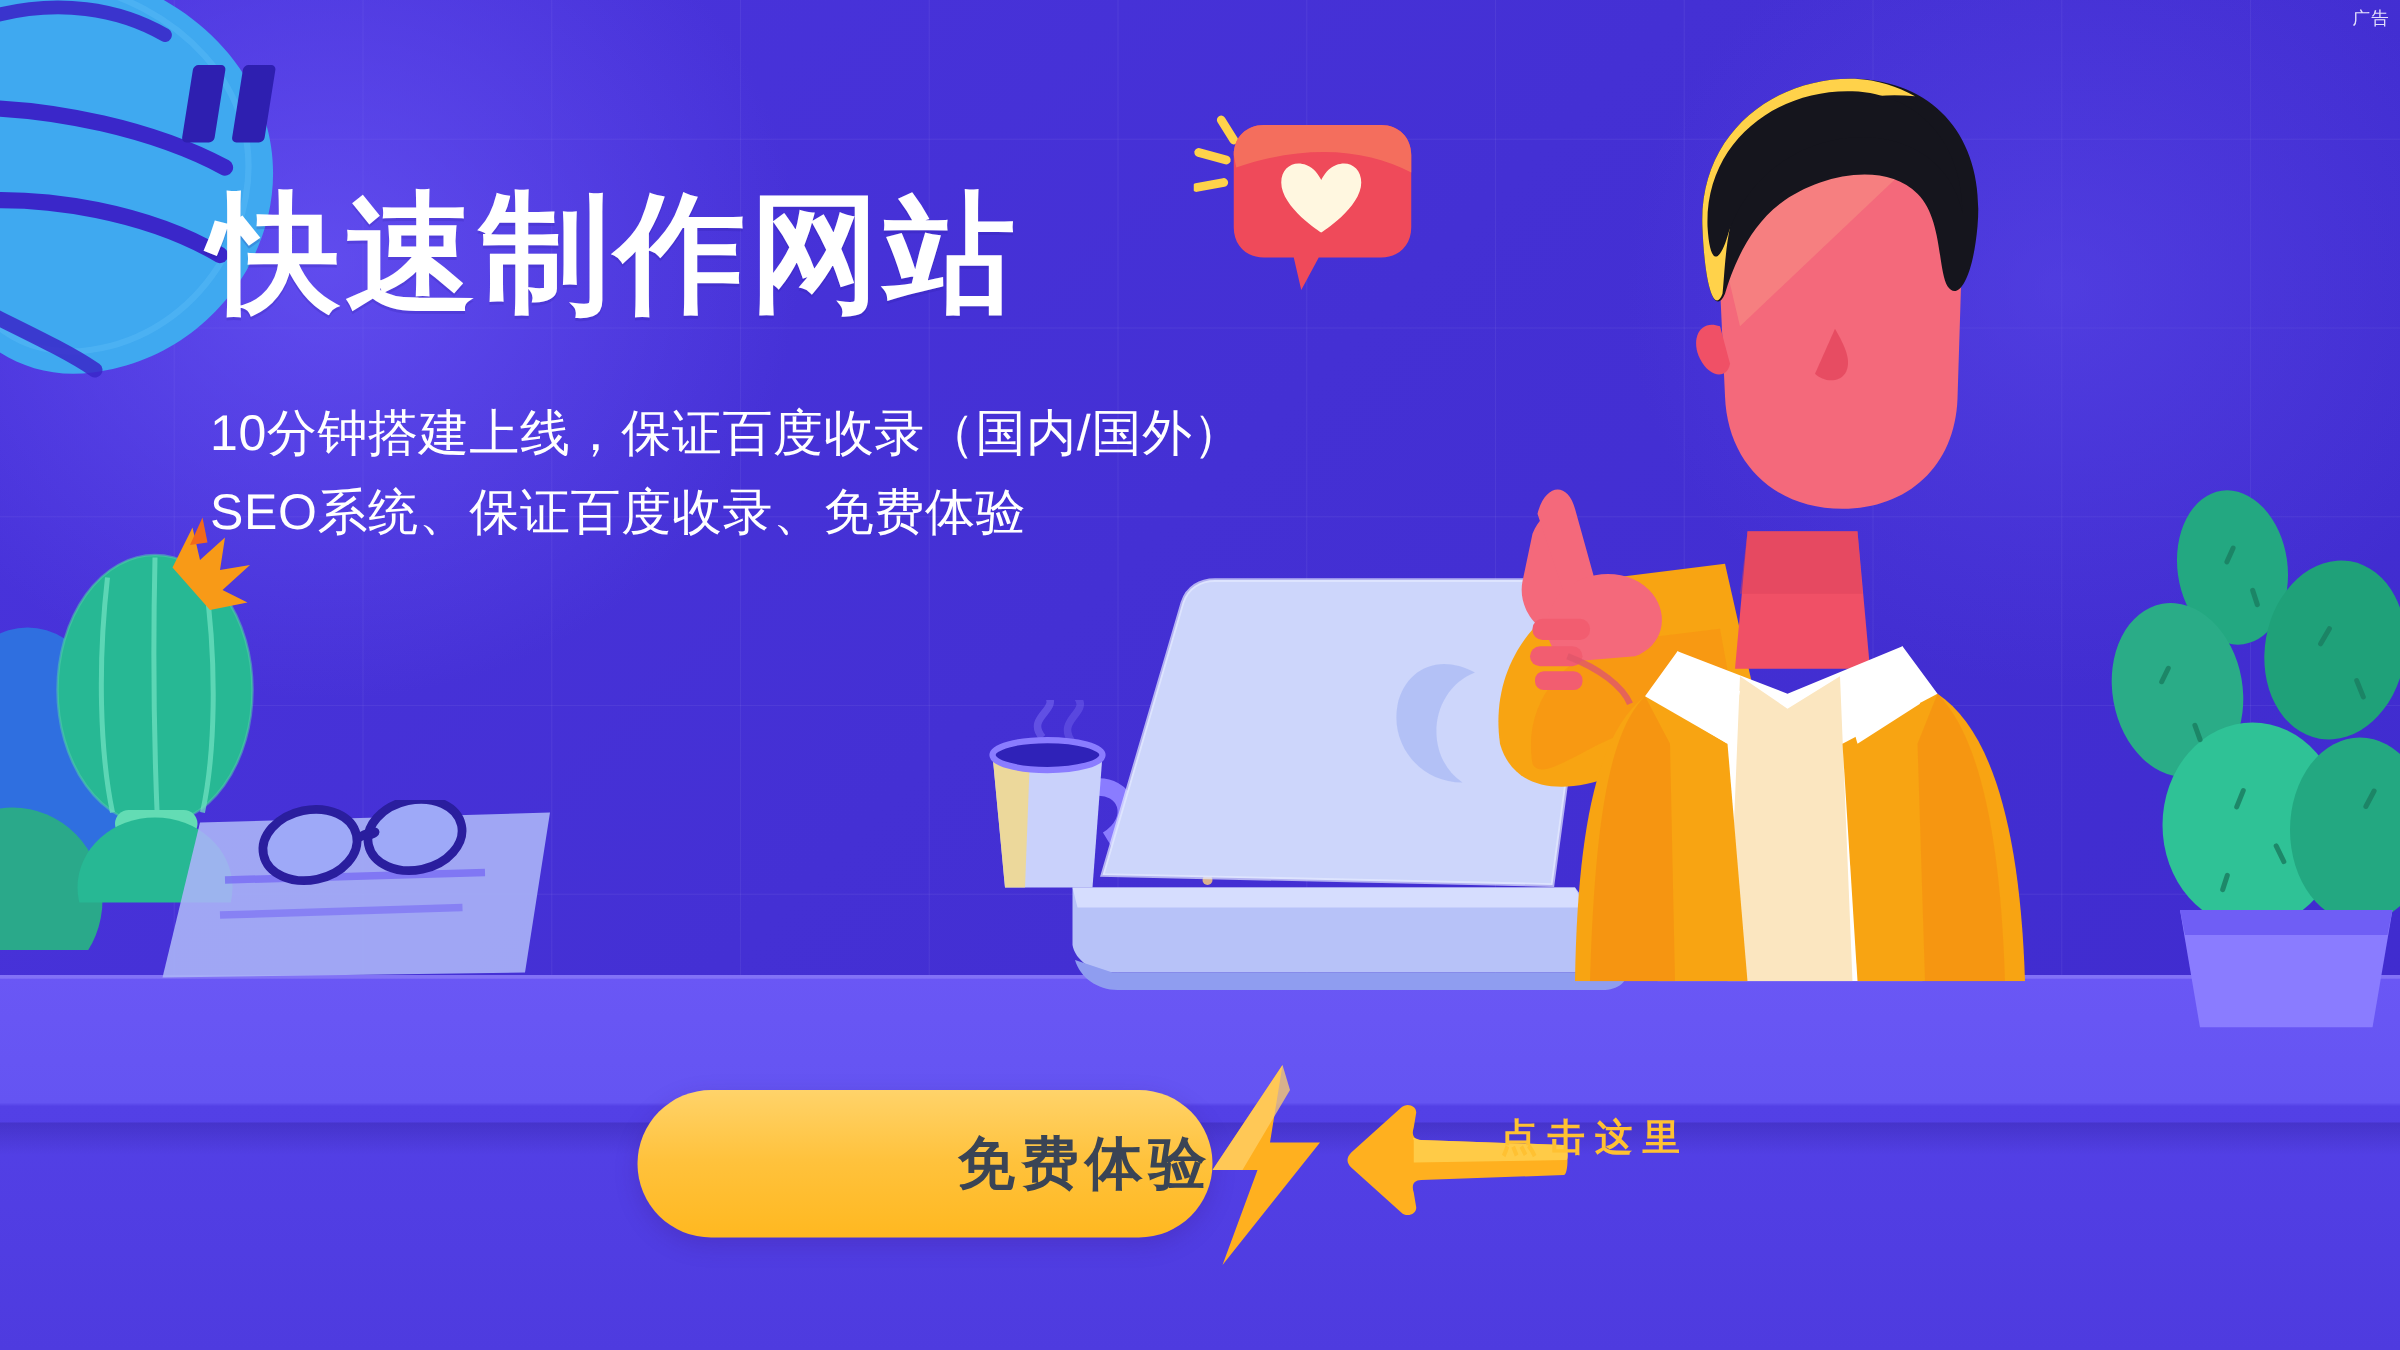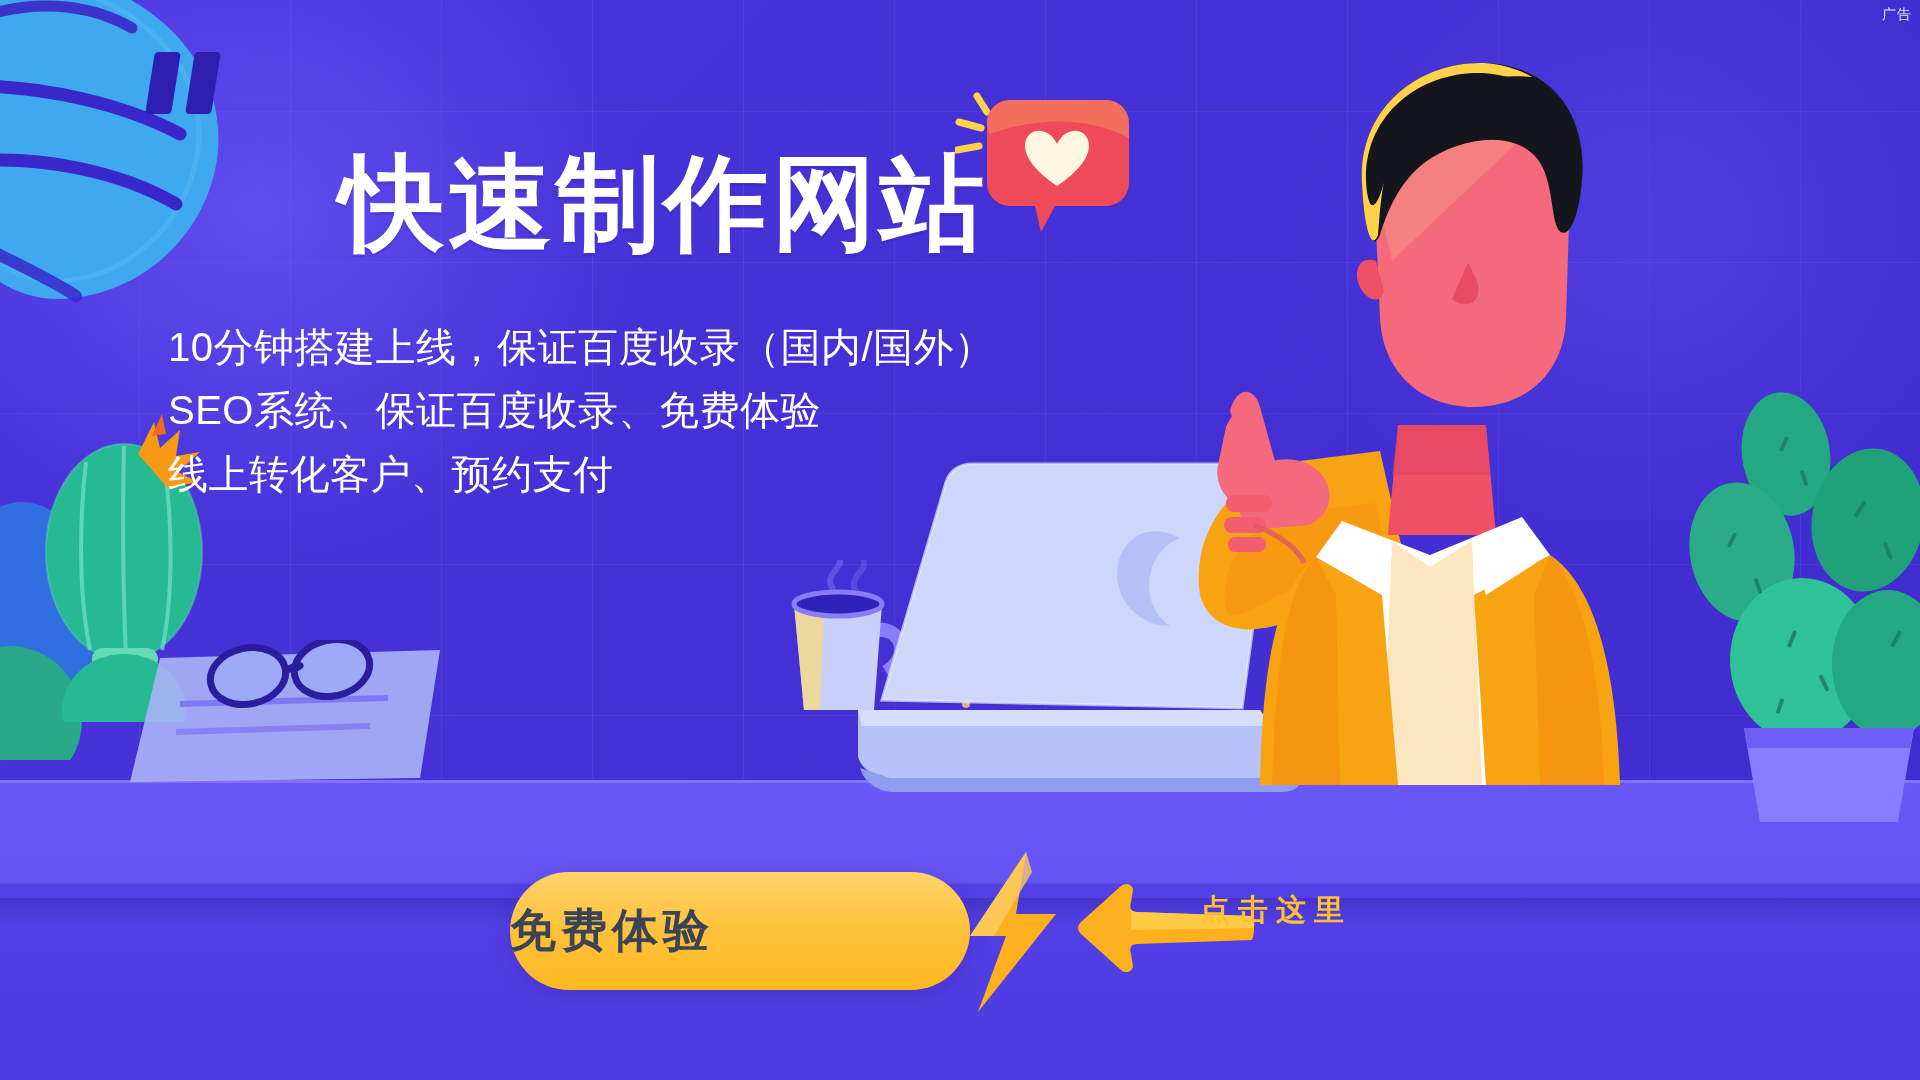--- a/index.html
+++ b/index.html
@@ -75,34 +75,33 @@
   
   .like-badge{position:absolute;left:955px;top:78px;width:180px;height:160px;}
   .like-badge svg{width:100%;height:100%;}
 
   
   .copy{position:absolute;left:168px;top:148px;width:820px;}
   .headline{
     font-size:104px; line-height:1.06; font-weight:700; color:#ffffff;
     letter-spacing:4px; white-space:nowrap;
     text-shadow:0 3px 0 rgba(40,20,150,.18);
-    text-align:right;
   }
   .bullets{margin-top:58px;}
   .bullet{
     font-size:40px; line-height:1.58; color:#ffffff; font-weight:400;
     letter-spacing:.5px; white-space:nowrap;
   }
 
   
   .cta{
     position:absolute; left:510px; top:872px; width:460px; height:118px;
     border-radius:59px;
     background:linear-gradient(180deg,#ffd36a 0%,#ffc23c 48%,#ffb820 100%);
-    display:flex; align-items:center; justify-content:flex-start;
+    display:flex; align-items:center; justify-content:flex-end;
     box-shadow:0 6px 18px rgba(60,30,140,.28);
     cursor:pointer;
   }
   .cta-label{
     font-size:46px; font-weight:700; color:#3a4455; letter-spacing:5px;
   }
 
   .bolt{position:absolute;left:960px;top:852px;width:110px;height:160px;}
   .bolt svg{width:100%;height:100%;}
 
@@ -294,21 +293,20 @@
 
       <path d="M246 206 C230 200 222 216 230 232 C238 248 252 248 254 236 Z" fill="#f05066"></path>
     </svg>
   </div>
 
   <div class="copy">
     <div class="headline">快速制作网站</div>
     <div class="bullets">
       <div class="bullet">10分钟搭建上线，保证百度收录（国内/国外）</div>
       <div class="bullet">SEO系统、保证百度收录、免费体验</div>
-      <div class="bullet">线上转化客户、预约支付</div>
     </div>
   </div>
 
   <div class="cta">
     <span class="cta-label">免费体验</span>
   </div>
 
   <div class="bolt">
     <svg viewBox="0 0 110 160">
       <path d="M66 0 L10 84 L46 84 L18 160 L96 62 L56 62 Z" fill="#ffb01f"></path>

